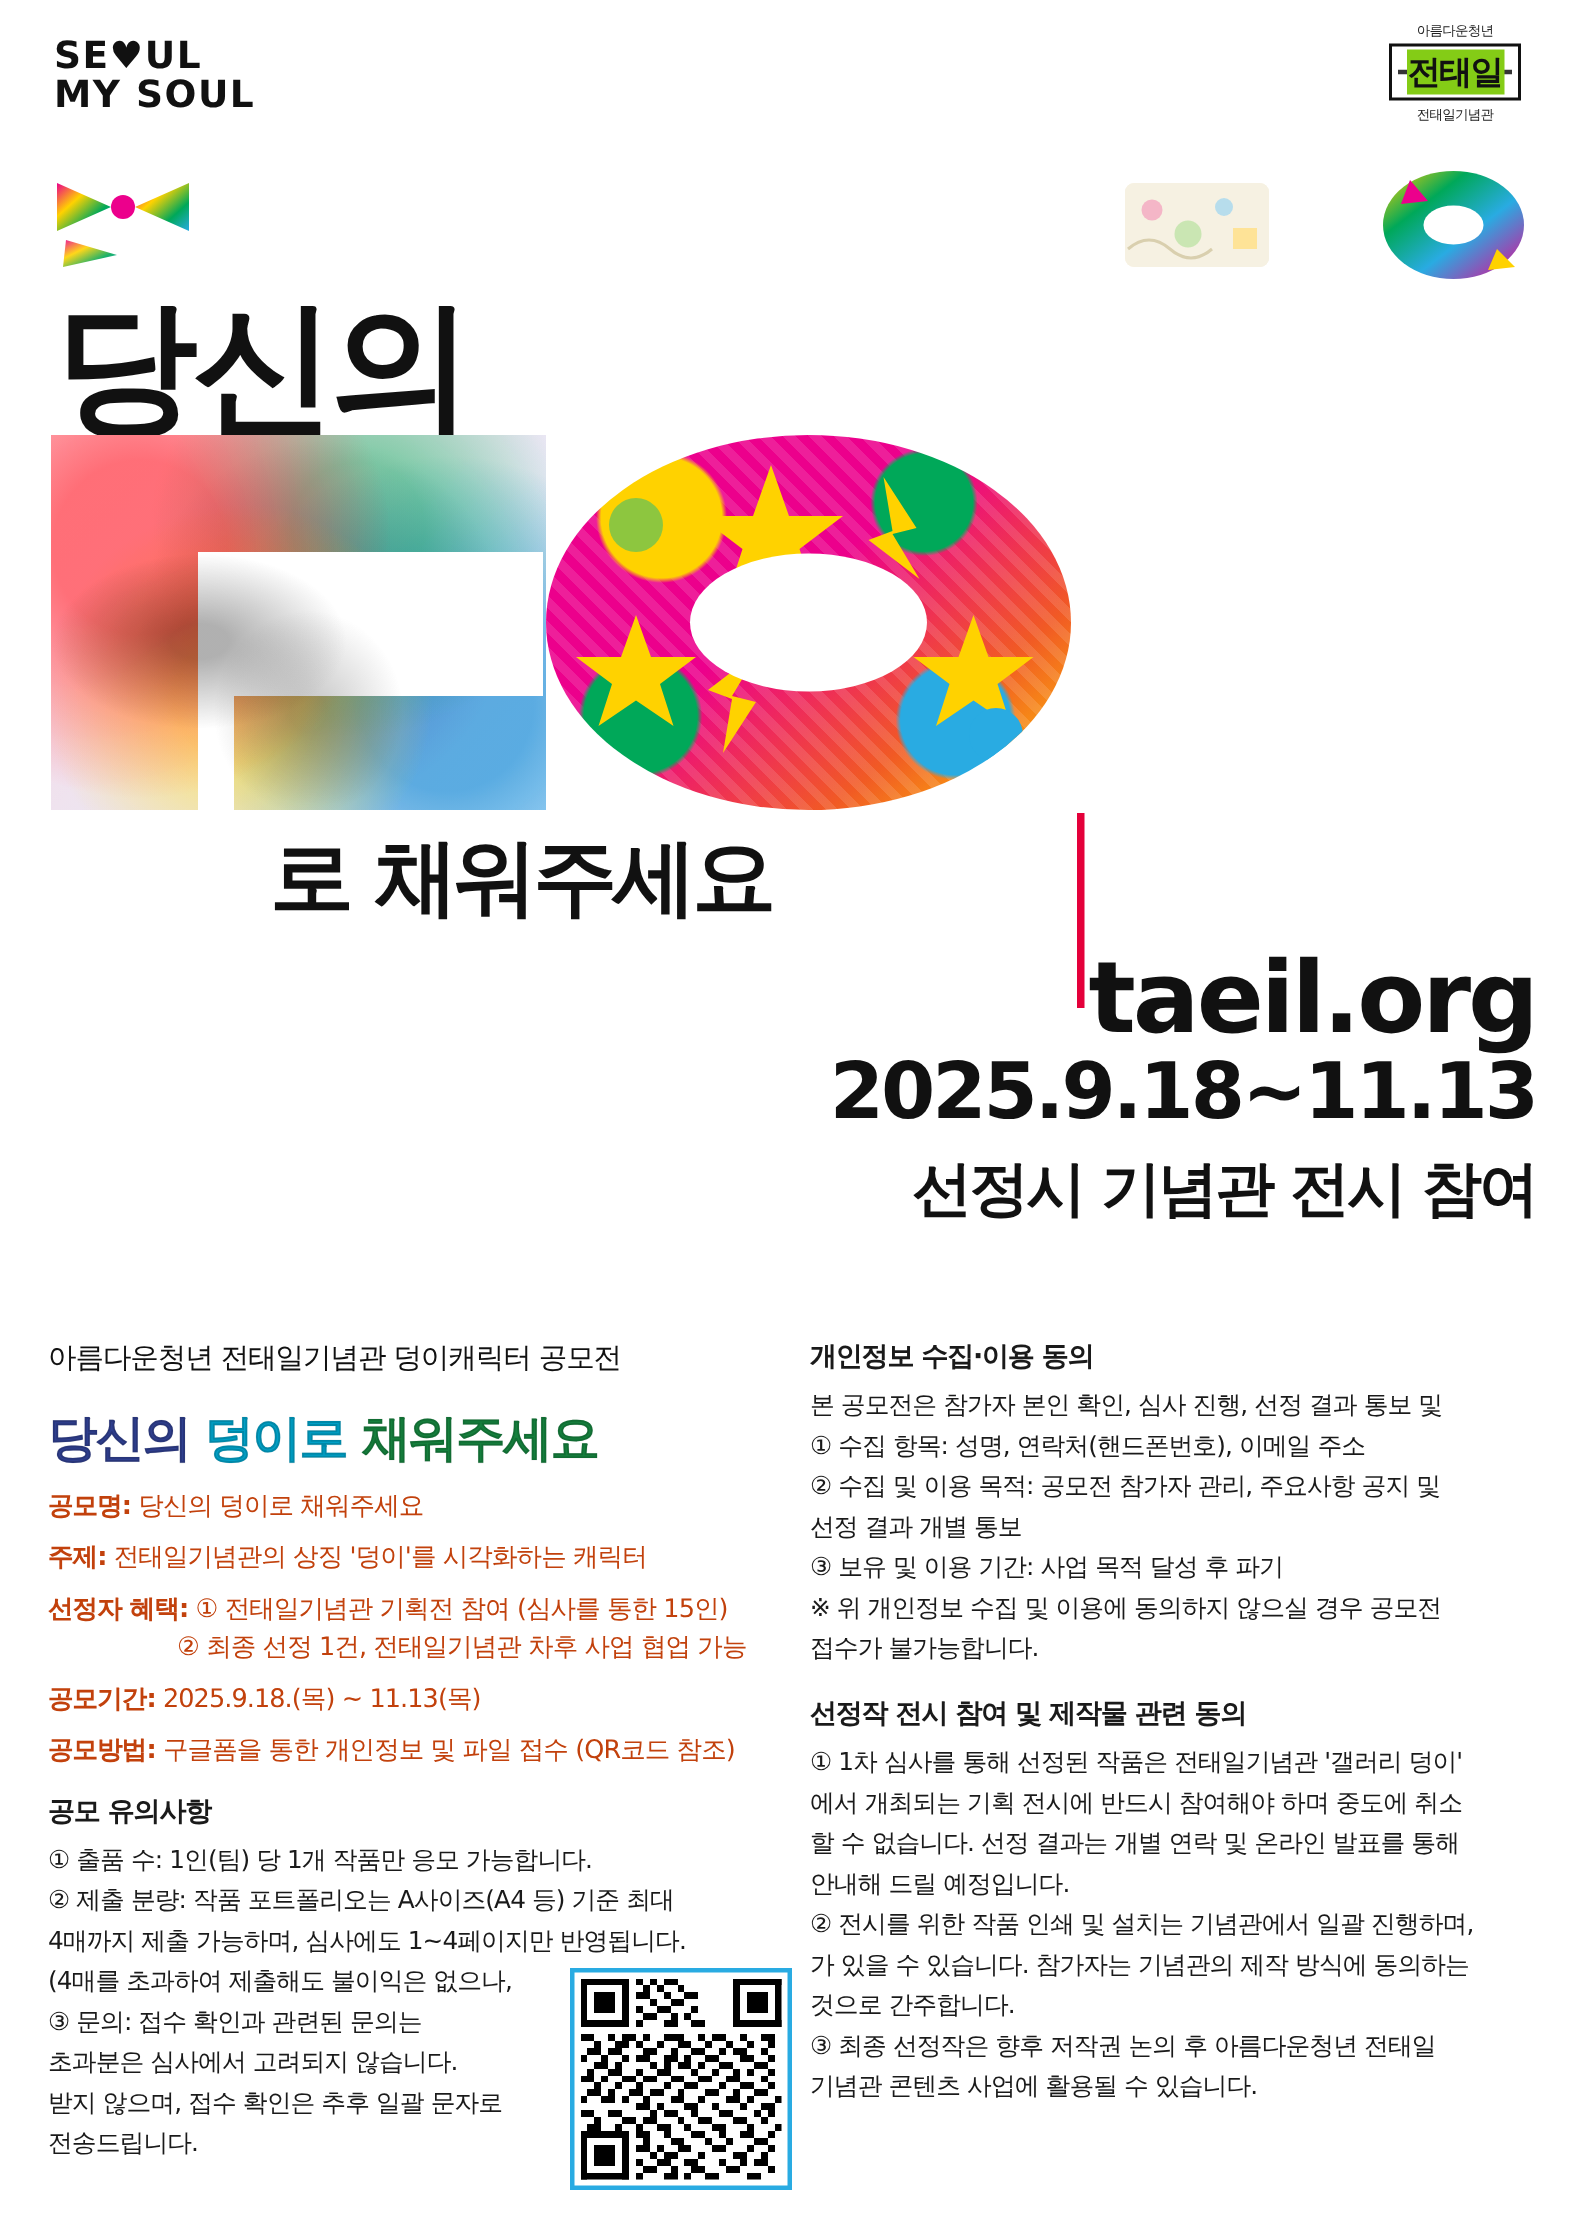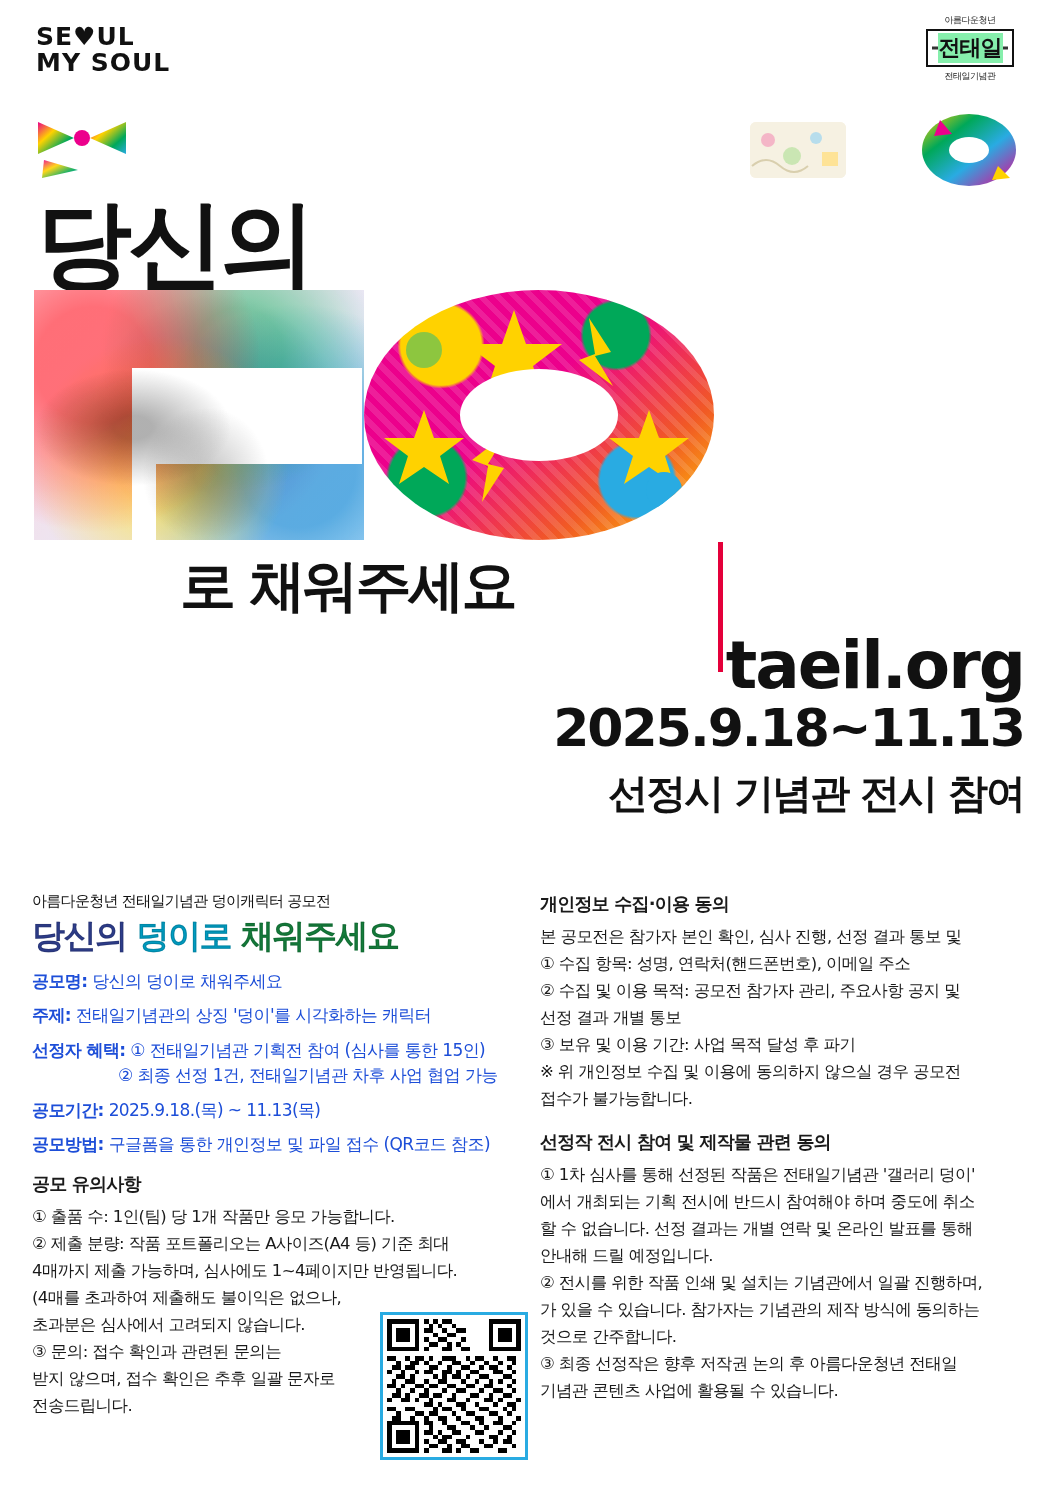--- a/index.html
+++ b/index.html
@@ -22,21 +22,21 @@
   .taeil-logo .tl-top{font-size:9px;color:#222;letter-spacing:-0.5px;}
   .taeil-logo .tl-box{
     margin:2px auto 0;width:84px;height:34px;border:2px solid #111;
     display:flex;align-items:center;justify-content:center;
     font-size:22px;font-weight:800;letter-spacing:-1px;color:#111;
     position:relative;background:#fff;
   }
   .taeil-logo .tl-box .bar{
     position:absolute;left:4px;right:4px;top:50%;height:3px;background:#111;transform:translateY(-50%);opacity:.85;
   }
-  .taeil-logo .tl-box span{position:relative;z-index:2;background:#86efac;padding:0 1px;}
+  .taeil-logo .tl-box span{position:relative;z-index:2;background:#84cc16;padding:0 1px;}
   .taeil-logo .tl-bottom{font-size:9px;color:#222;margin-top:3px;letter-spacing:-0.5px;}
 
   
   .deco{position:absolute;}
   .deco-ribbon{left:34px;top:112px;width:96px;height:72px;}
   .deco-blob{left:750px;top:122px;width:96px;height:56px;border-radius:6px;
      background:linear-gradient(115deg,#f7f2e4 0%,#fdf6e3 40%,#f3efe0 100%);
      overflow:hidden;}
   .deco-ring{left:920px;top:112px;width:98px;height:76px;}
 
@@ -108,30 +108,30 @@
   .hero-note{
     position:absolute;right:28px;top:592px;text-align:right;
     font-size:40px;font-weight:900;letter-spacing:-2px;color:#111;line-height:1.05;
   }
 
   
   .cols{position:absolute;left:0;top:892px;width:1052px;}
   .col-left{position:absolute;left:32px;top:0;width:490px;}
   .col-right{position:absolute;left:540px;top:0;width:480px;}
 
-  .kicker{font-size:15px;color:#111;letter-spacing:-0.7px;margin-bottom:6px;}
+  .kicker{font-size:19px;color:#111;letter-spacing:-0.7px;margin-bottom:22px;}
   .title-colored{
     font-size:33px;font-weight:900;letter-spacing:-1.5px;line-height:1.15;margin-bottom:14px;
     -webkit-text-stroke:0.4px rgba(0,0,0,.15);
   }
   .title-colored .c1{color:#2f3f8f;}
   .title-colored .c3{color:#00a0c6;}
   .title-colored .c6{color:#15803d;}
 
-  .row{font-size:17px;line-height:1.5;margin-bottom:9px;letter-spacing:-0.6px;color:#1d4ed8;}
+  .row{font-size:17px;line-height:1.5;margin-bottom:9px;letter-spacing:-0.6px;color:#c2410c;}
   .row b{font-weight:800;}
   .row .ind{display:block;padding-left:86px;}
   .sec-h{font-size:18px;font-weight:800;letter-spacing:-0.8px;margin:14px 0 8px;}
   .p{font-size:16.5px;line-height:1.52;letter-spacing:-0.6px;margin:0 0 2px;}
 
   .col-right .sec-h{margin-top:0;}
   .col-right .sec-h2{margin-top:18px;}
 
   
   .qr-wrap{
@@ -262,22 +262,22 @@
     <div class="row">
       <b>공모방법:</b>
       <span>구글폼을 통한 개인정보 및 파일 접수 (QR코드 참조)</span>
     </div>
 
     <div class="sec-h">공모 유의사항</div>
     <p class="p">① 출품 수: 1인(팀) 당 1개 작품만 응모 가능합니다.</p>
     <p class="p">② 제출 분량: 작품 포트폴리오는 A사이즈(A4 등) 기준 최대</p>
     <p class="p">4매까지 제출 가능하며, 심사에도 1~4페이지만 반영됩니다.</p>
     <p class="p">(4매를 초과하여 제출해도 불이익은 없으나,</p>
+    <p class="p">③ 문의: 접수 확인과 관련된 문의는</p>
     <p class="p">초과분은 심사에서 고려되지 않습니다.</p>
-    <p class="p">③ 문의: 접수 확인과 관련된 문의는</p>
     <p class="p">받지 않으며, 접수 확인은 추후 일괄 문자로</p>
     <p class="p">전송드립니다.</p>
 
     <div class="qr-wrap">
       <svg class="qr" viewBox="0 0 29 29" shape-rendering="crispEdges">
         <rect width="29" height="29" fill="#fff"></rect>
         <g fill="#000">
           <rect x="0" y="0" width="7" height="1"></rect>
             <rect x="0" y="6" width="7" height="1"></rect>
           <rect x="0" y="0" width="1" height="7"></rect>

